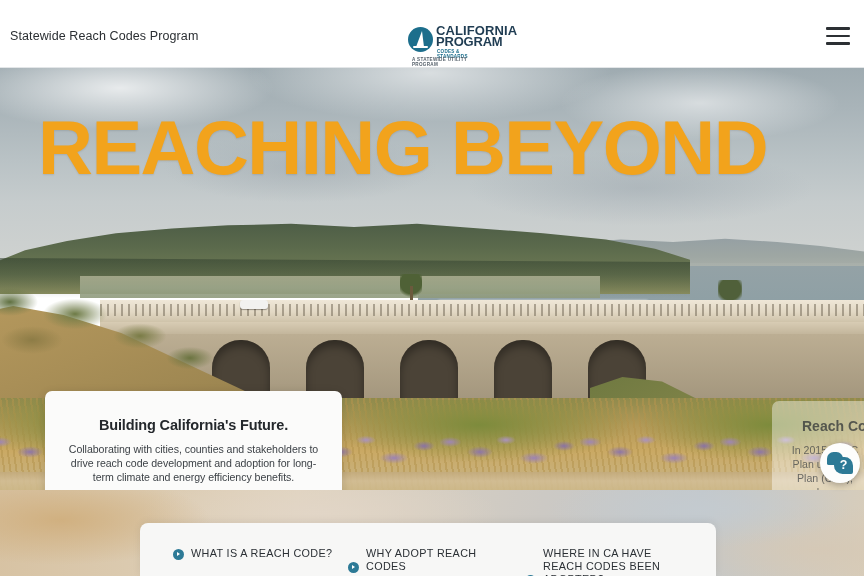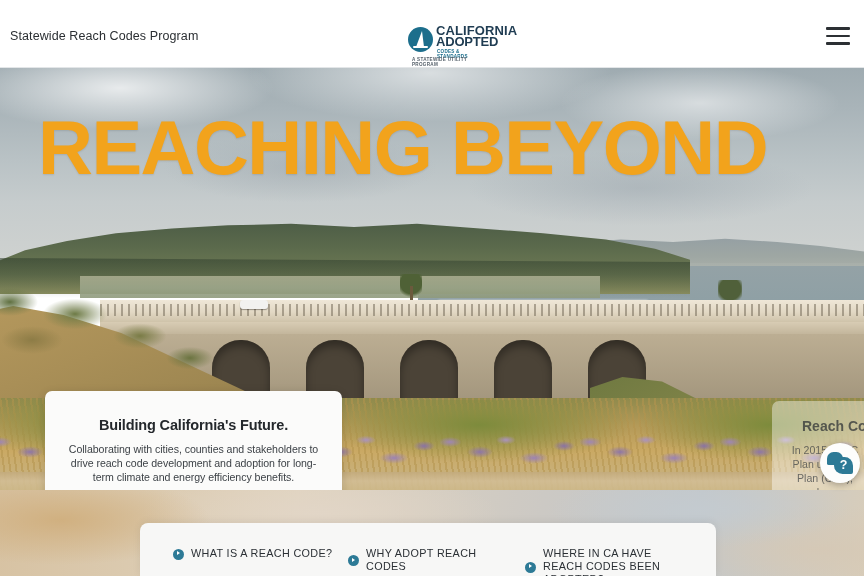--- a/index.html
+++ b/index.html
@@ -272,21 +272,21 @@
       linear-gradient(100deg, #d7c2a2 0%, #e0d3be 34%, #ccc9c4 62%, #c2c7cb 80%, #d8cdba 100%);
     filter: blur(0.6px);
   }
   #panel {
     position: absolute; left: 140px; top: 523px; width: 576px; height: 53px;
     background: #f7f7f6; border-radius: 8px 8px 0 0;
     box-shadow: 0 -1px 8px rgba(0,0,0,.07);
     z-index: 20;
   }
   .ql {
-    position: absolute; top: 24px; display: flex; align-items: center;
+    position: absolute; top: 24px; display: flex; align-items: flex-end;
     cursor: pointer;
   }
   .ql .dot {
     flex: 0 0 auto; width: 11px; height: 11px; margin: 1px 7px 0 0;
     border-radius: 50%; background: #2d7a96; position: relative;
   }
   .ql .dot::after {
     content: ""; position: absolute; left: 4px; top: 2.7px;
     width: 0; height: 0;
     border-top: 2.7px solid transparent;
@@ -325,21 +325,21 @@
 <body>
 
 <div id="page">
 
   <div id="header">
     <div id="site-title">Statewide Reach Codes Program</div>
 
     <a id="logo">
       <span class="mark"></span>
       <span class="l1">CALIFORNIA</span>
-      <span class="l2">ADOPTED</span>
+      <span class="l2">PROGRAM</span>
       <span class="l3">CODES &amp; STANDARDS</span>
       <span class="l4">A STATEWIDE UTILITY PROGRAM</span>
     </a>
 
     <div id="hamburger">
       <i></i>
       <i></i>
       <i></i>
     </div>
   </div>

